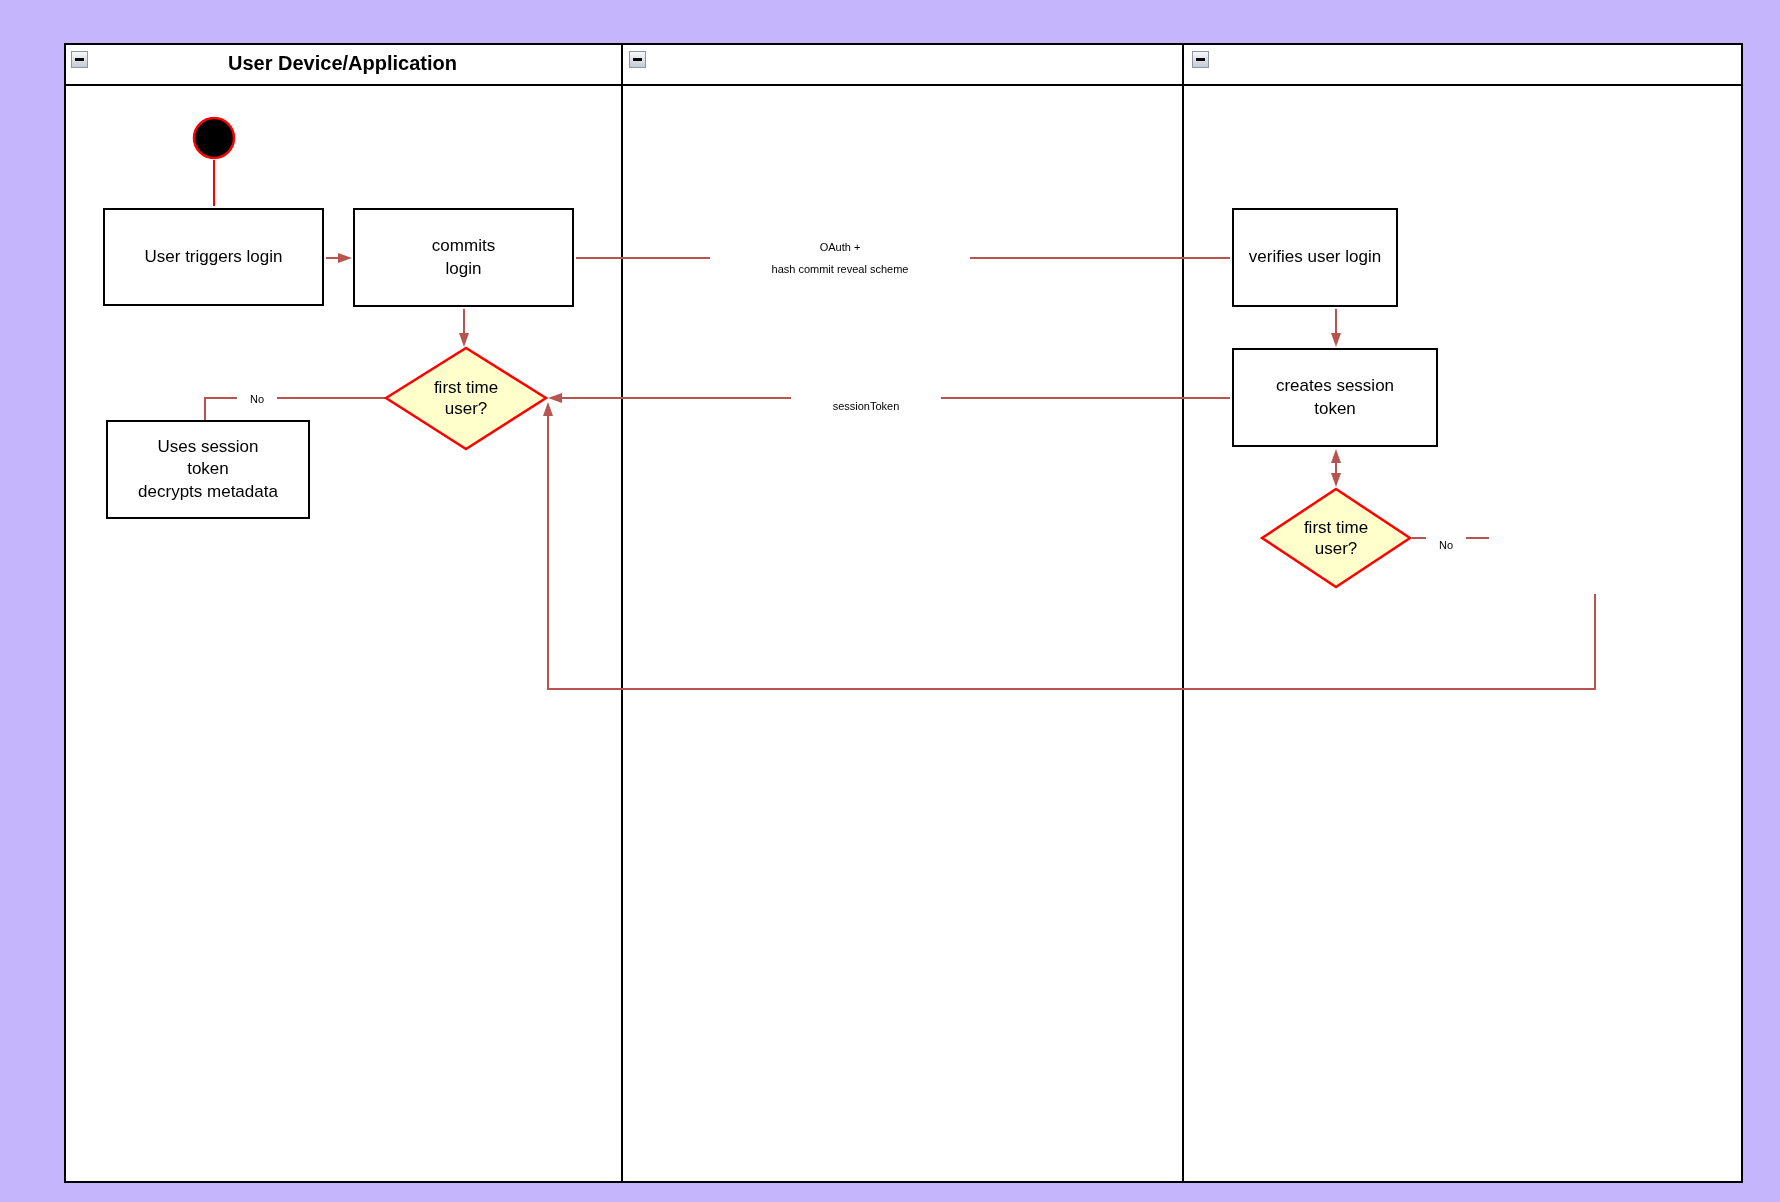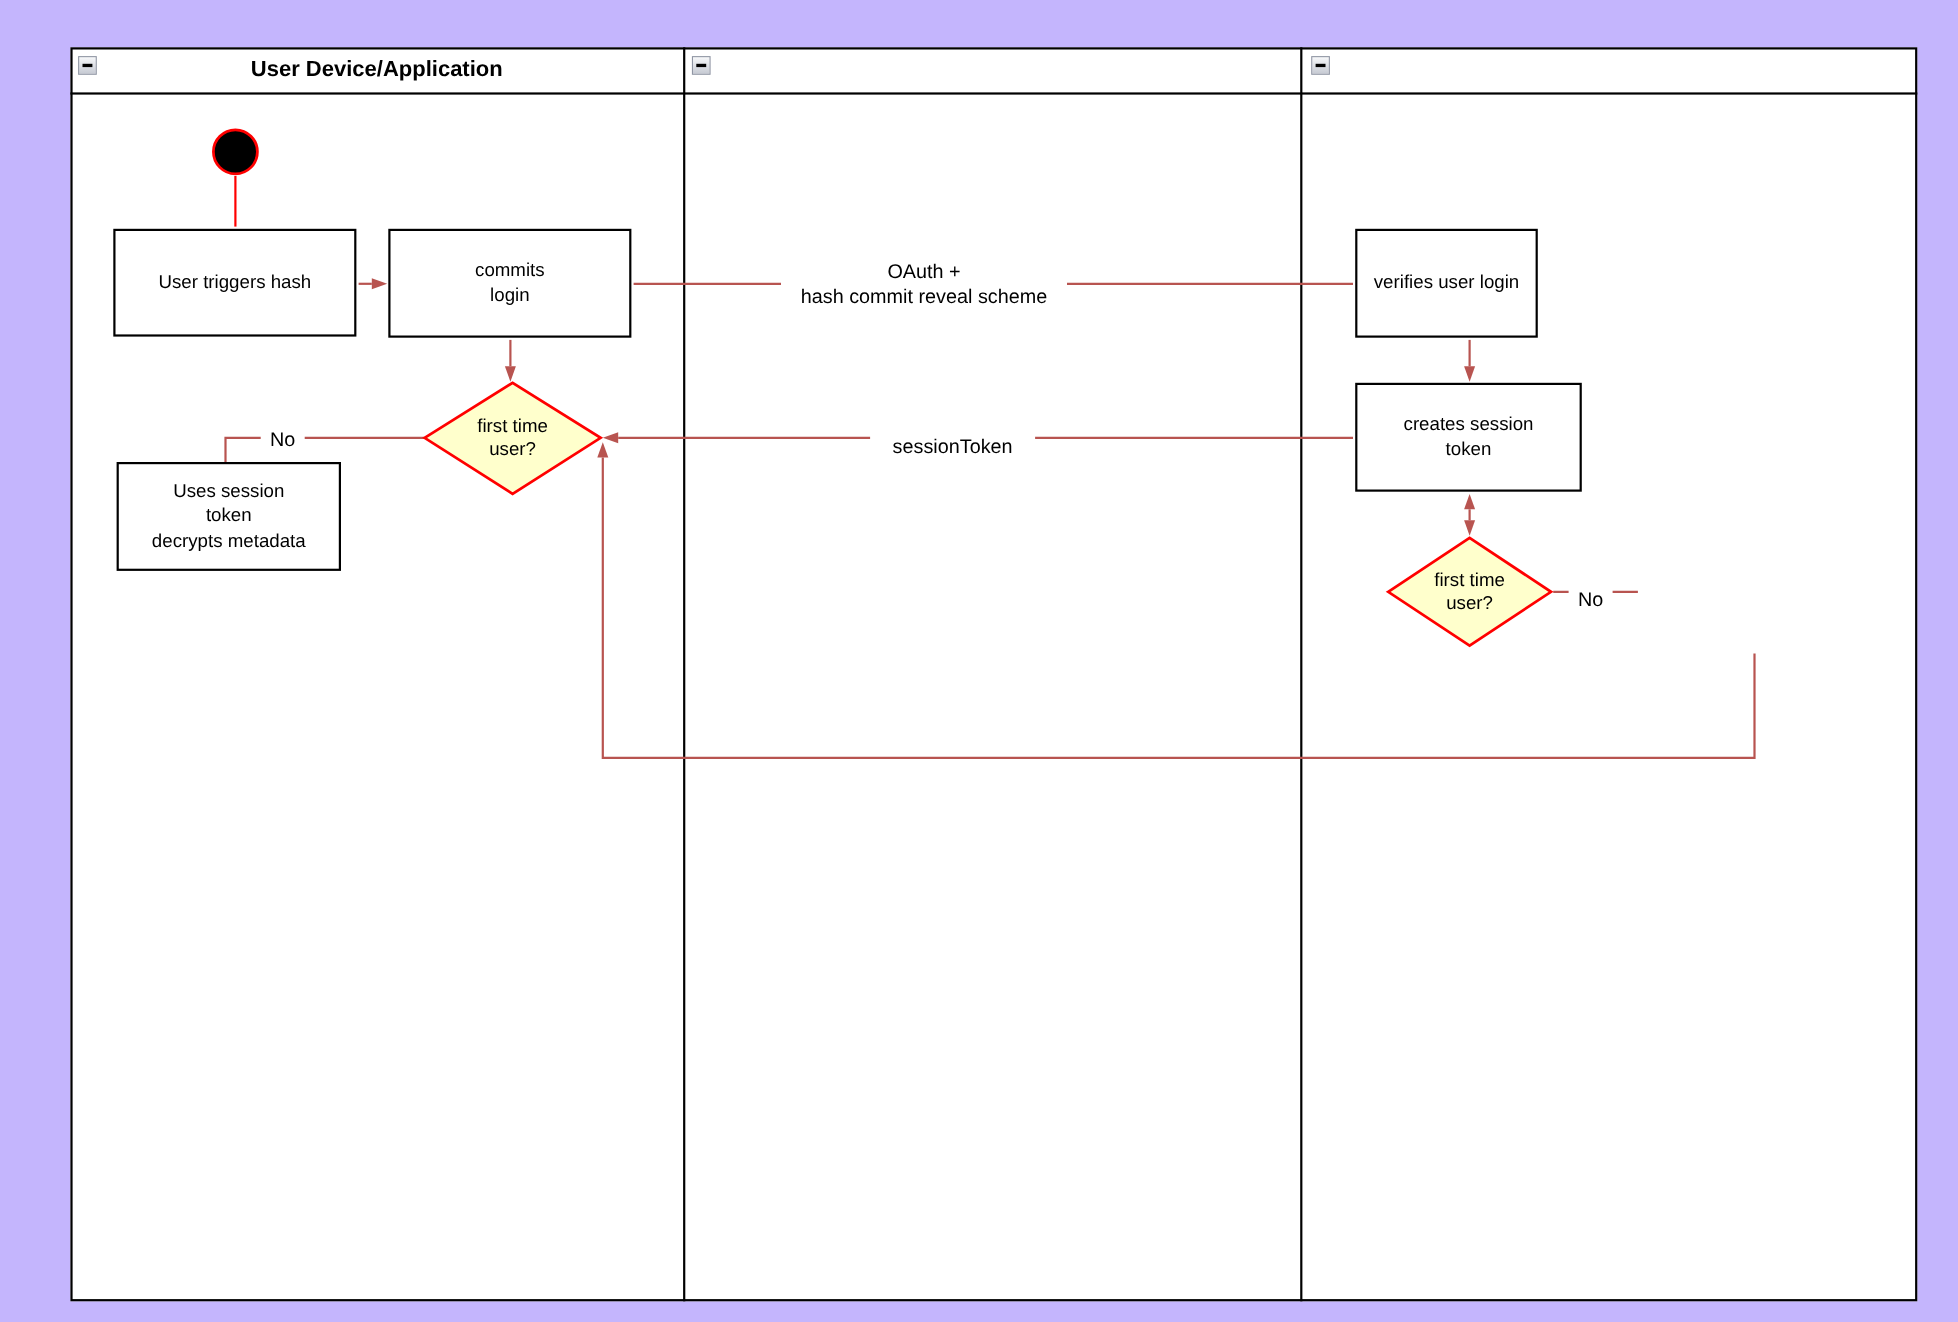--- a/index.html
+++ b/index.html
@@ -16,21 +16,21 @@
   .collapse{width:17px;height:17px;top:51px;border:1px solid #8f95a3;box-sizing:border-box;
     background:linear-gradient(#f7f8fa,#c6cad3);display:flex;align-items:center;justify-content:center;cursor:pointer;}
   .collapse .bar{width:9px;height:3px;background:#000;}
   
   .node{border:2px solid #000;background:#fff;box-sizing:border-box;
     display:flex;align-items:center;justify-content:center;text-align:center;
     font-size:17px;line-height:1.3;white-space:pre-line;}
   .diamond-label{display:flex;align-items:center;justify-content:center;text-align:center;
     font-size:17px;line-height:1.25;white-space:pre-line;}
   
-  .edge-label{background:#fff;font-size:18px;line-height:22px;text-align:center;white-space:pre-line;}
+  .edge-label{background:#fff;font-size:11px;line-height:22px;text-align:center;white-space:pre-line;}
   svg{position:absolute;left:0;top:0;}
 </style>
 </head>
 <body>
 
 <div id="canvas">
 
   <div class="abs" id="frame"></div>
   <div class="abs sep" style="left:621px;"></div>
   <div class="abs sep" style="left:1182px;"></div>
@@ -74,21 +74,21 @@
     <path d="M1412,538 L1489,538" stroke="#B85450" stroke-width="2" fill="none"></path>
 
     <path d="M1595,594 L1595,689 L548,689 L548,416" stroke="#B85450" stroke-width="2" fill="none" marker-end="url(#arr)"></path>
 
     <circle cx="214" cy="138" r="20" fill="#000000" stroke="#FF0000" stroke-width="2.5"></circle>
 
     <polygon points="386,398 466,348 546,398 466,449" fill="#FFFFCC" stroke="#FF0000" stroke-width="2.5"></polygon>
     <polygon points="1262,538 1336,489 1410,538 1336,587" fill="#FFFFCC" stroke="#FF0000" stroke-width="2.5"></polygon>
   </svg>
 
-  <div class="abs node" style="left:103px;top:208px;width:221px;height:98px;">User triggers hash</div>
+  <div class="abs node" style="left:103px;top:208px;width:221px;height:98px;">User triggers login</div>
   <div class="abs node" style="left:353px;top:208px;width:221px;height:99px;">commits
 login</div>
   <div class="abs node" style="left:1232px;top:208px;width:166px;height:99px;">verifies user login</div>
   <div class="abs node" style="left:1232px;top:348px;width:206px;height:99px;">creates session
 token</div>
   <div class="abs node" style="left:106px;top:420px;width:204px;height:99px;">Uses session
 token
 decrypts metadata</div>
 
   <div class="abs diamond-label" style="left:386px;top:376px;width:160px;height:44px;">first time

